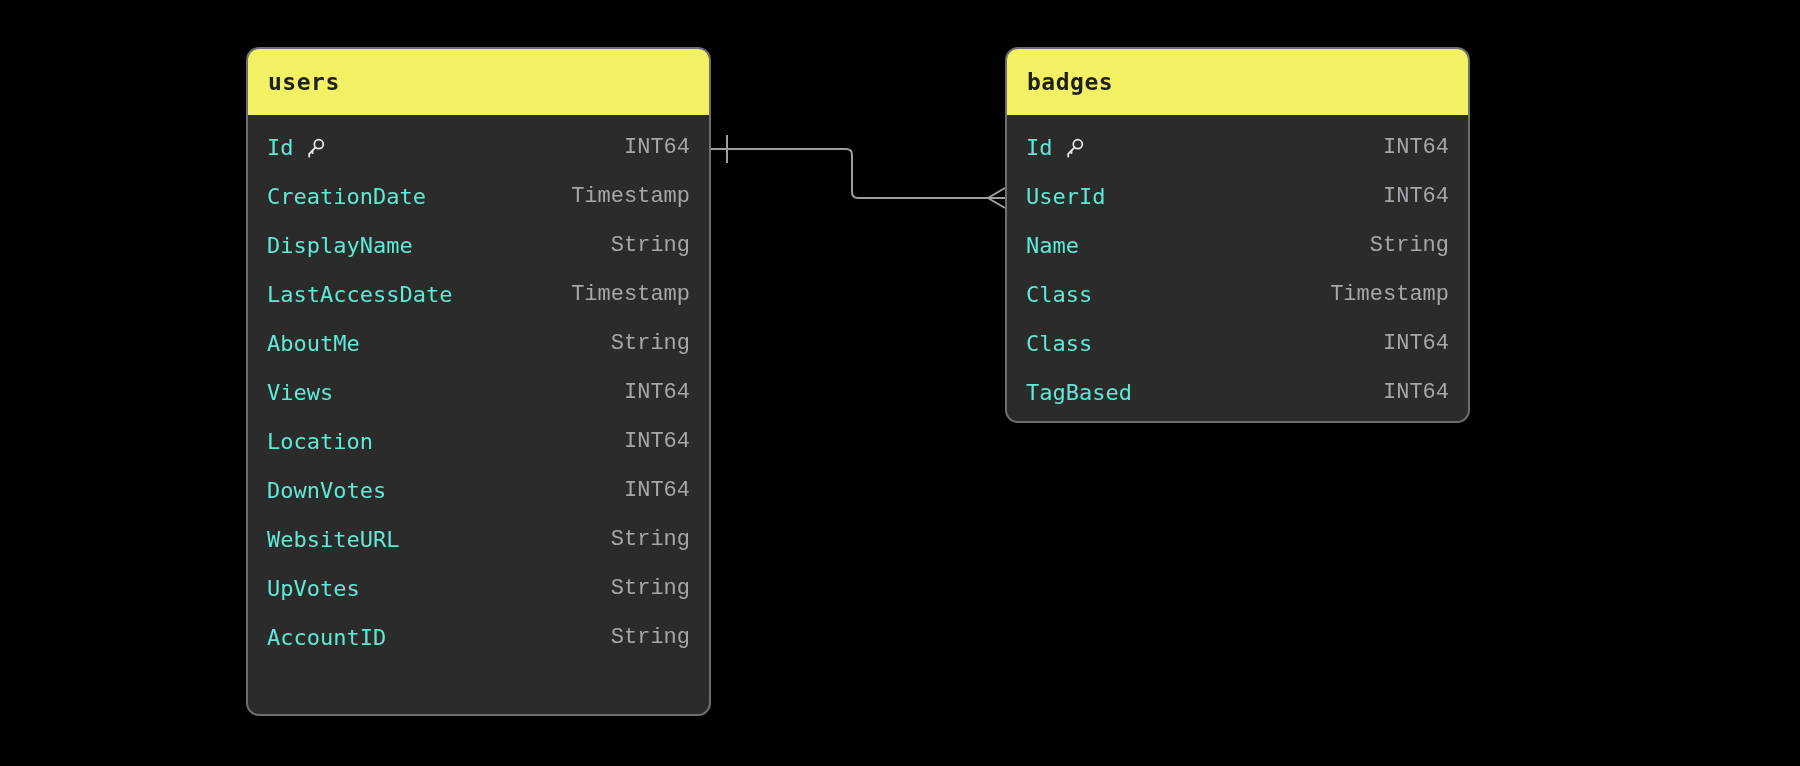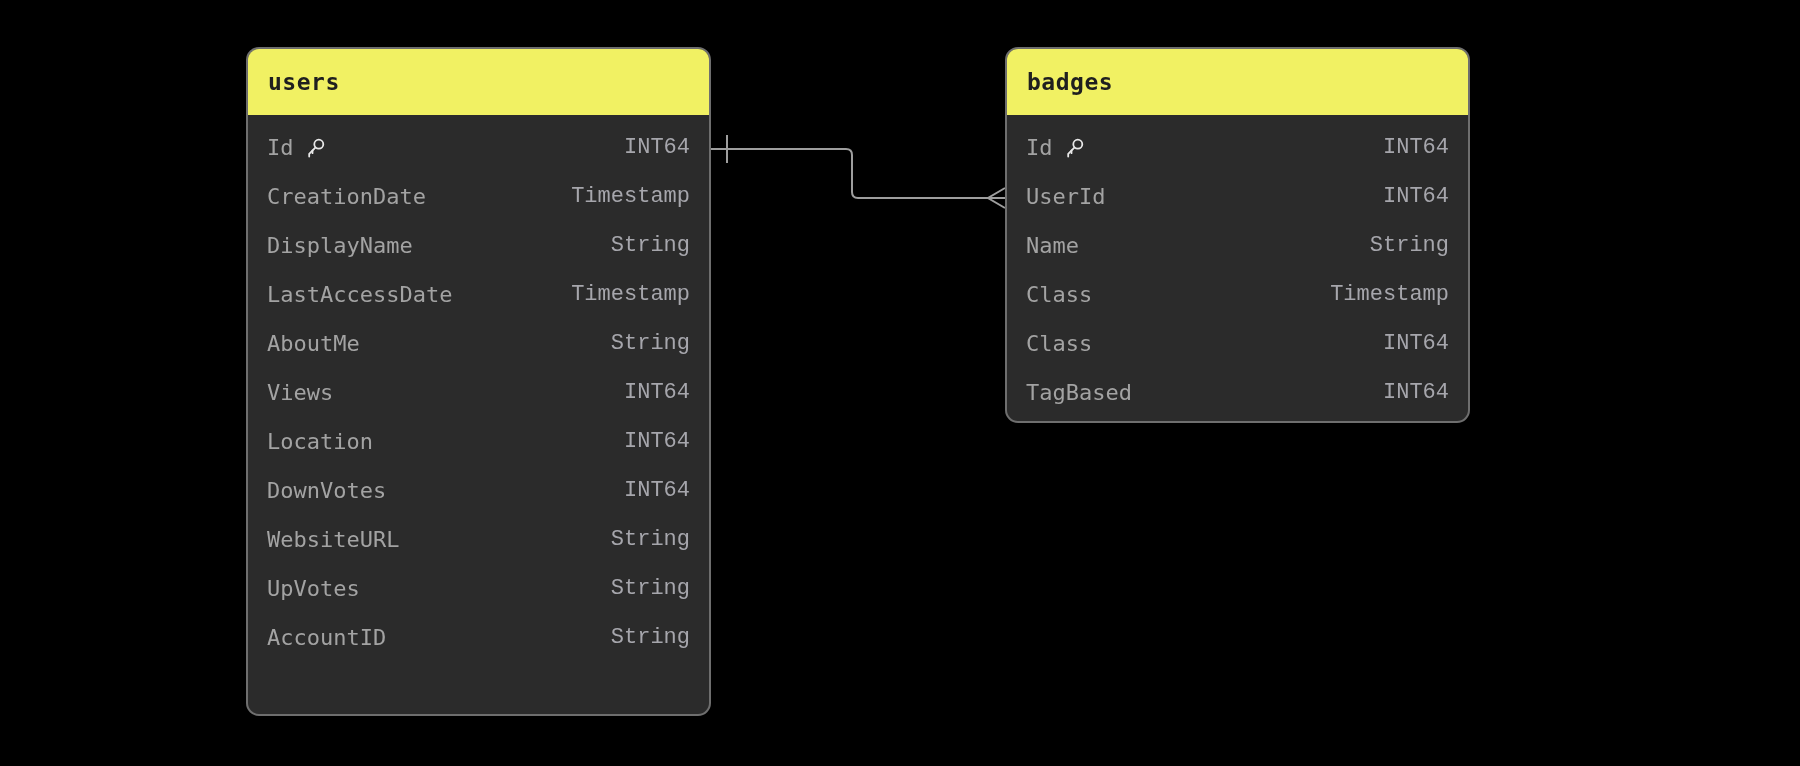--- a/index.html
+++ b/index.html
@@ -40,21 +40,21 @@
 
   .row {
     height: 49px;
     display: flex;
     align-items: center;
     justify-content: space-between;
     padding: 0 19px;
     font-size: 22px;
   }
   .fname {
-    color: #a3a3a3;
+    color: #5eead4;
     display: flex;
     align-items: center;
     gap: 9px;
     white-space: nowrap;
   }
   .ftype { color: #a6a6ac; white-space: nowrap; font-family: Liberation Mono, monospace; }
 
   .key-icon { flex: 0 0 auto; }
 
   .rel-svg { position: absolute; inset: 0; pointer-events: none; }

